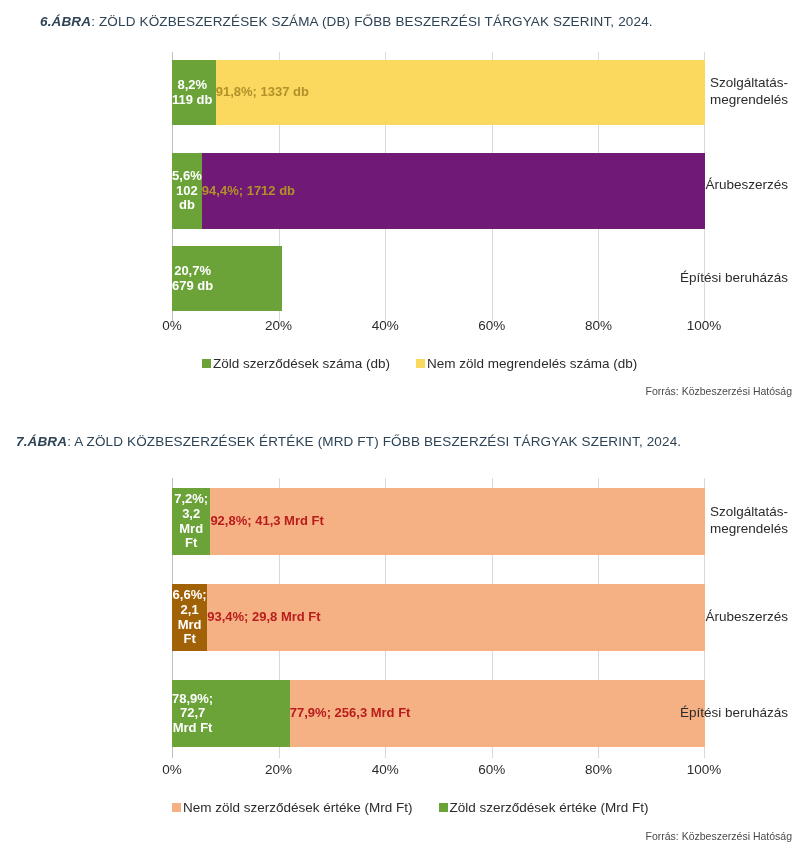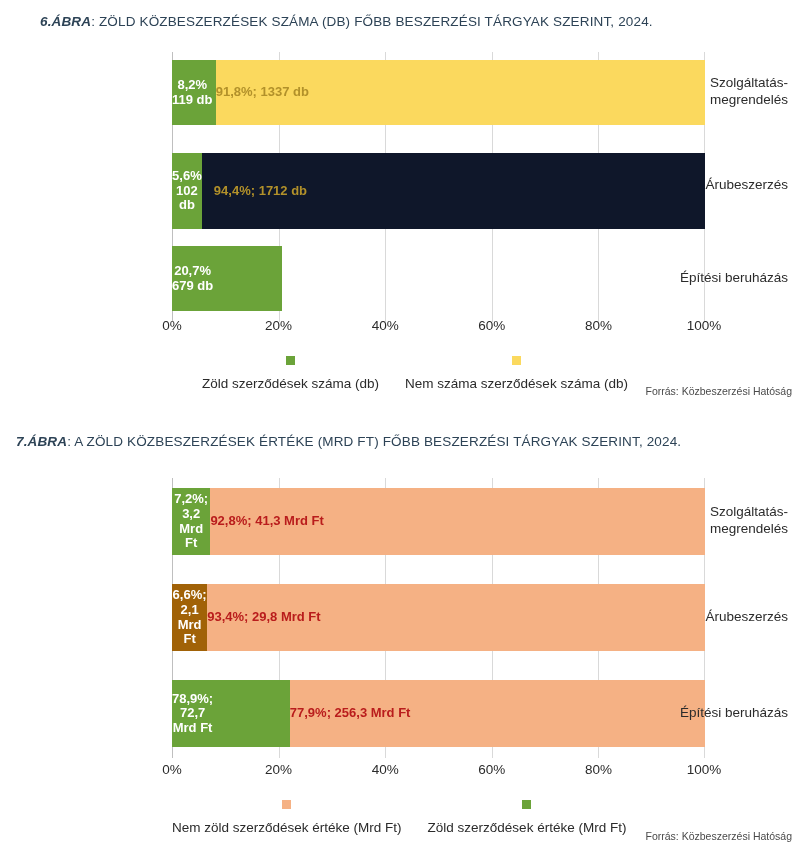--- a/index.html
+++ b/index.html
@@ -127,23 +127,22 @@
     position: absolute;
     display: flex;
     align-items: center;
     gap: 26px;
     font-size: 13.5px;
     color: #2b2b2b;
   }
   .legend-item {
     display: flex;
     align-items: center;
-    gap: 11px;
+    gap: 2px;
     white-space: nowrap;
-    flex-direction: column;
   }
   .legend-swatch {
     width: 9px;
     height: 9px;
     display: inline-block;
     flex: none;
   }
 
   .source {
     position: absolute;
@@ -180,21 +179,21 @@
         <div class="seg seg-yellow" style="width:91.8%;background:#fbd95e;">
           <span class="seg-label">91,8%; 1337 db</span>
         </div>
       </div>
 
       <div class="bar-row" style="top:101px;height:76px;">
         <div class="seg seg-green" style="width:5.6%;background:#6ba339;">
           <span class="seg-label">5,6%
 102 db</span>
         </div>
-        <div class="seg seg-yellow" style="width:94.4%;background:#0f172a;padding-left:12px;">
+        <div class="seg seg-yellow" style="width:94.4%;background:#701a75;">
           <span class="seg-label">94,4%; 1712 db</span>
         </div>
       </div>
 
       <div class="bar-row" style="top:194px;height:65px;">
         <div class="seg seg-green" style="width:20.7%;background:#6ba339;">
           <span class="seg-label">20,7%
 679 db</span>
         </div>
       </div>
@@ -215,21 +214,21 @@
     <span class="xtick" style="left:532px;">100%</span>
   </div>
 
   <div class="legend" style="top:356px;left:202px;">
     <div class="legend-item">
       <span class="legend-swatch" style="background:#6ba339;"></span>
       <span>Zöld szerződések száma (db)</span>
     </div>
     <div class="legend-item">
       <span class="legend-swatch" style="background:#fbd95e;"></span>
-      <span>Nem száma szerződések száma (db)</span>
+      <span>Nem zöld megrendelés száma (db)</span>
     </div>
   </div>
 
   <div class="source" style="top:385px;">Forrás: Közbeszerzési Hatóság</div>
 </div>
 
 <div class="figure" style="height:425px;">
 
   <div class="fig-title" style="position:absolute;top:14px;left:0;padding-left:16px;">
     <span class="fignum">7.ÁBRA</span><span>: </span><span class="titletext">A ZÖLD KÖZBESZERZÉSEK ÉRTÉKE (MRD FT) FŐBB BESZERZÉSI TÁRGYAK SZERINT, 2024.</span>

